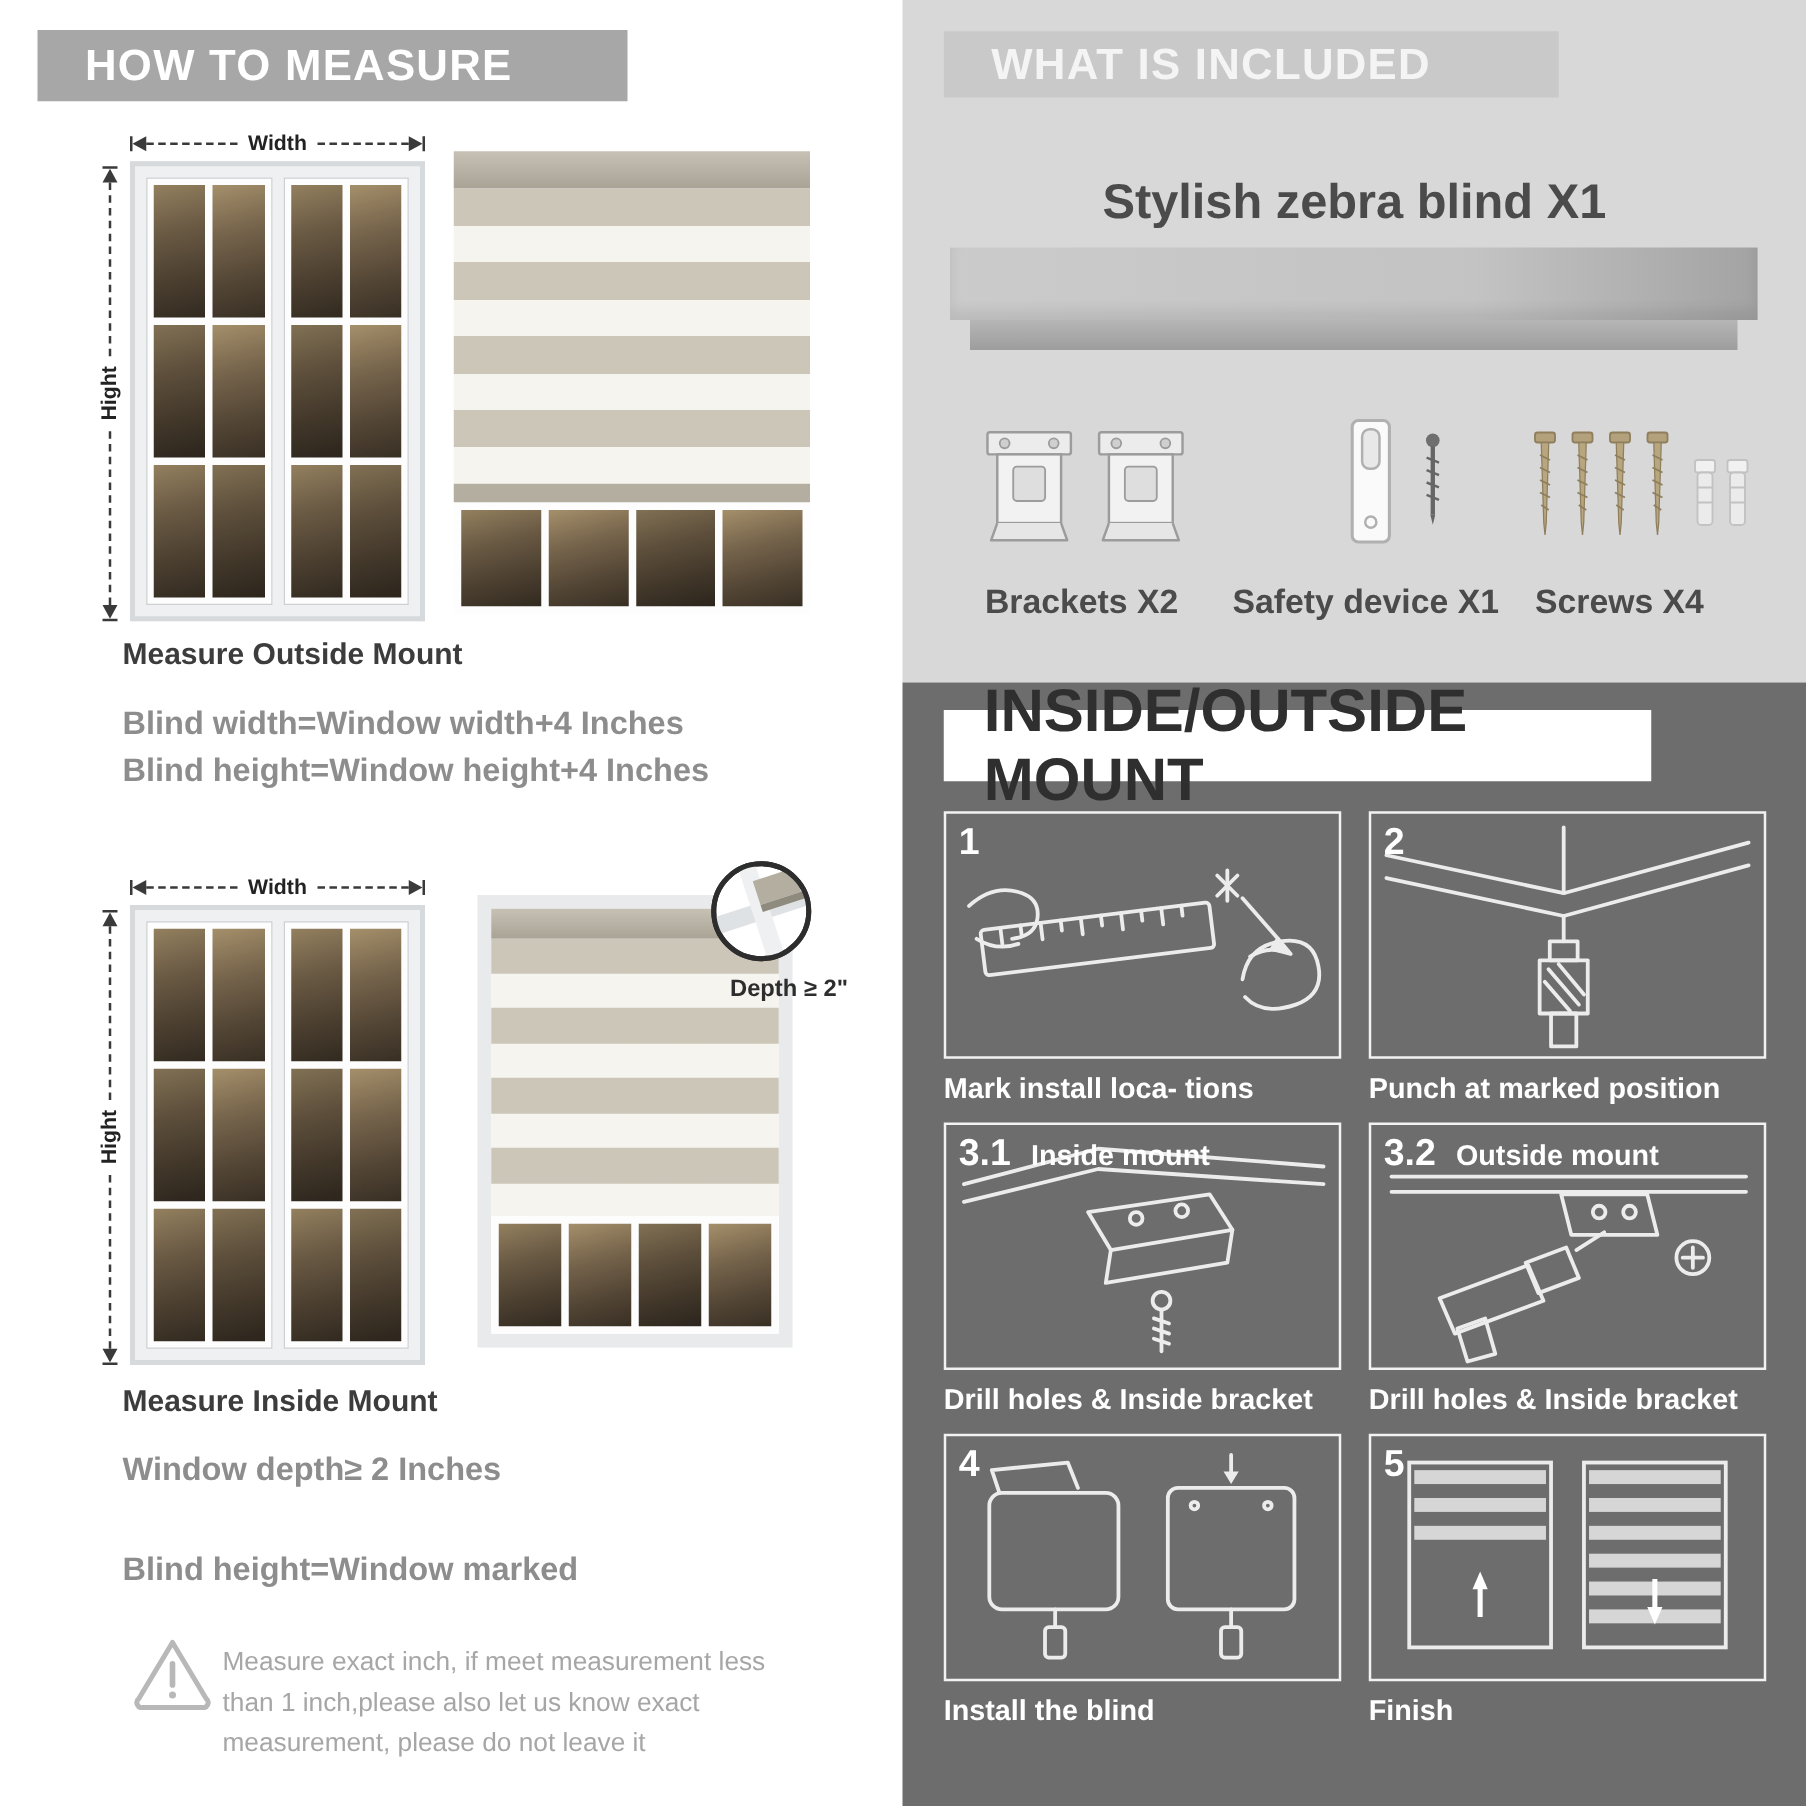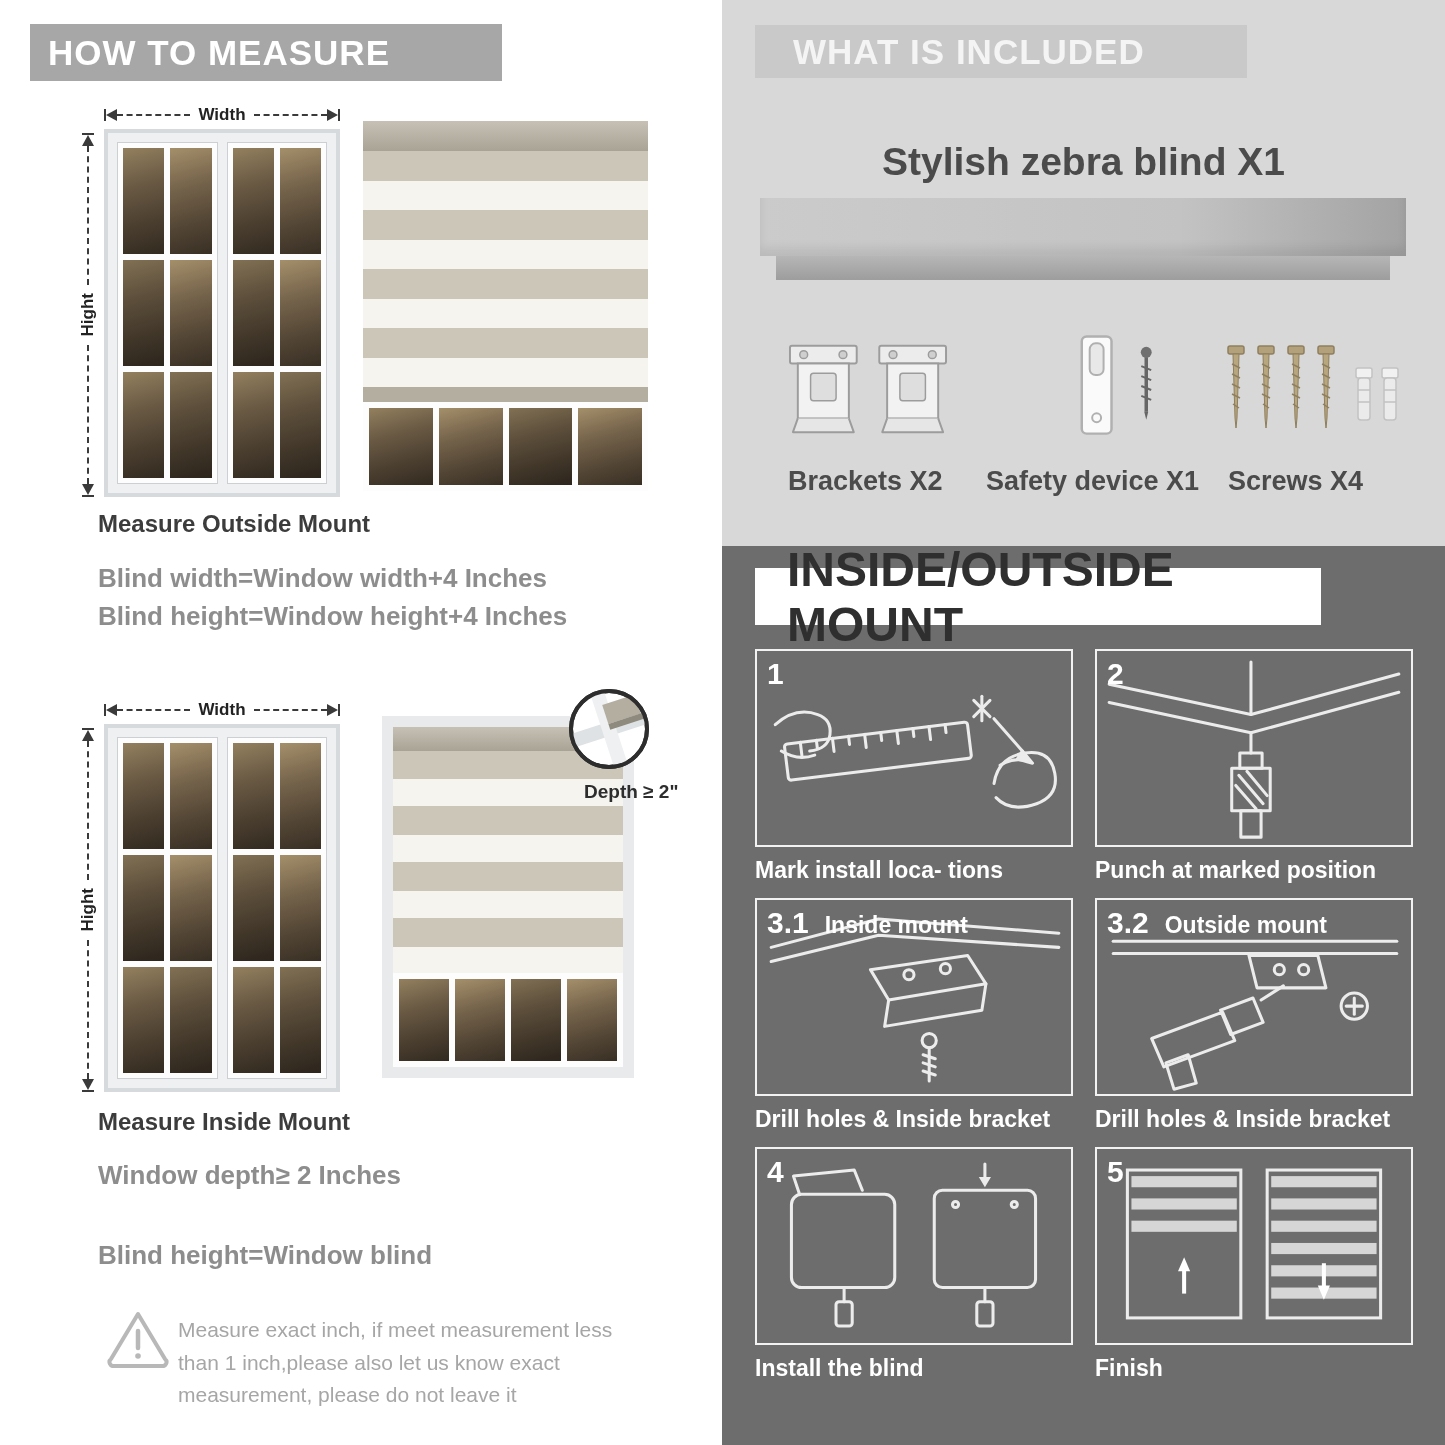--- a/index.html
+++ b/index.html
@@ -3,21 +3,21 @@
 <meta charset="utf-8">
 <style>
   html,body { margin:0; padding:0; background:#fff; }
   body { font-family:"Liberation Sans","DejaVu Sans",sans-serif; }
   .page { position:relative; width:1445px; height:1445px; overflow:hidden; background:#fff; }
   .abs { position:absolute; }
   h2,p { margin:0; }
 
   
   .left-banner { left:30px; top:24px; width:472px; height:57px; background:#a7a7a7; color:#fff;
-    font-size:35px; font-weight:bold; display:flex; align-items:center; padding-left:18px; letter-spacing:1px; box-sizing:border-box; }
+    font-size:35px; font-weight:bold; display:flex; align-items:center; padding-left:38px; letter-spacing:1px; box-sizing:border-box; }
 
   .fig { width:262px; height:394px; }
   .fig1 { left:78px; top:103px; }
   .fig2 { left:78px; top:698px; }
   .harrow { position:absolute; left:26px; top:2px; width:236px; height:20px; display:flex; align-items:center; }
   .varrow { position:absolute; left:0px; top:30px; width:20px; height:364px; display:flex; flex-direction:column; align-items:center; }
   .dash-h { flex:1; height:0; border-top:2px dashed #3a3a3a; }
   .dash-v { flex:1; width:0; border-left:2px dashed #3a3a3a; }
   .tick-v { width:2px; height:12px; background:#3a3a3a; }
   .tick-h { height:2px; width:12px; background:#3a3a3a; }
@@ -223,21 +223,21 @@
           <rect x="44" y="18" width="34" height="20" fill="#b4aea1"></rect>
           <rect x="44" y="38" width="40" height="6" fill="#8f8a7e"></rect>
         </g>
         <circle cx="43" cy="43" r="38" fill="none" stroke="#2d2d2d" stroke-width="4"></circle>
       </svg>
     </span>
     <p class="abs depth-label">Depth ≥ 2"</p>
 
     <h2 class="abs mtitle t2">Measure Inside Mount</h2>
     <p class="abs formula f3">Window depth≥ 2 Inches</p>
-    <p class="abs formula f5">Blind height=Window blind</p>
+    <p class="abs formula f5">Blind height=Window marked</p>
 
     <span class="abs warn-icon">
       <svg viewBox="0 0 64 60" width="64" height="60">
         <path d="M32,6 L59,51 a4,4 0 0 1 -3.4,7 H8.4 a4,4 0 0 1 -3.4,-7 Z" fill="none" stroke="#b8b8b8" stroke-width="4" stroke-linejoin="round"></path>
         <line x1="32" y1="23" x2="32" y2="40" stroke="#b8b8b8" stroke-width="4.5" stroke-linecap="round"></line>
         <circle cx="32" cy="48" r="2.8" fill="#b8b8b8"></circle>
       </svg>
     </span>
     <p class="abs warn-text">Measure exact inch, if meet measurement less than 1 inch,please also let us know exact measurement, please do not leave it</p>
   </section>

